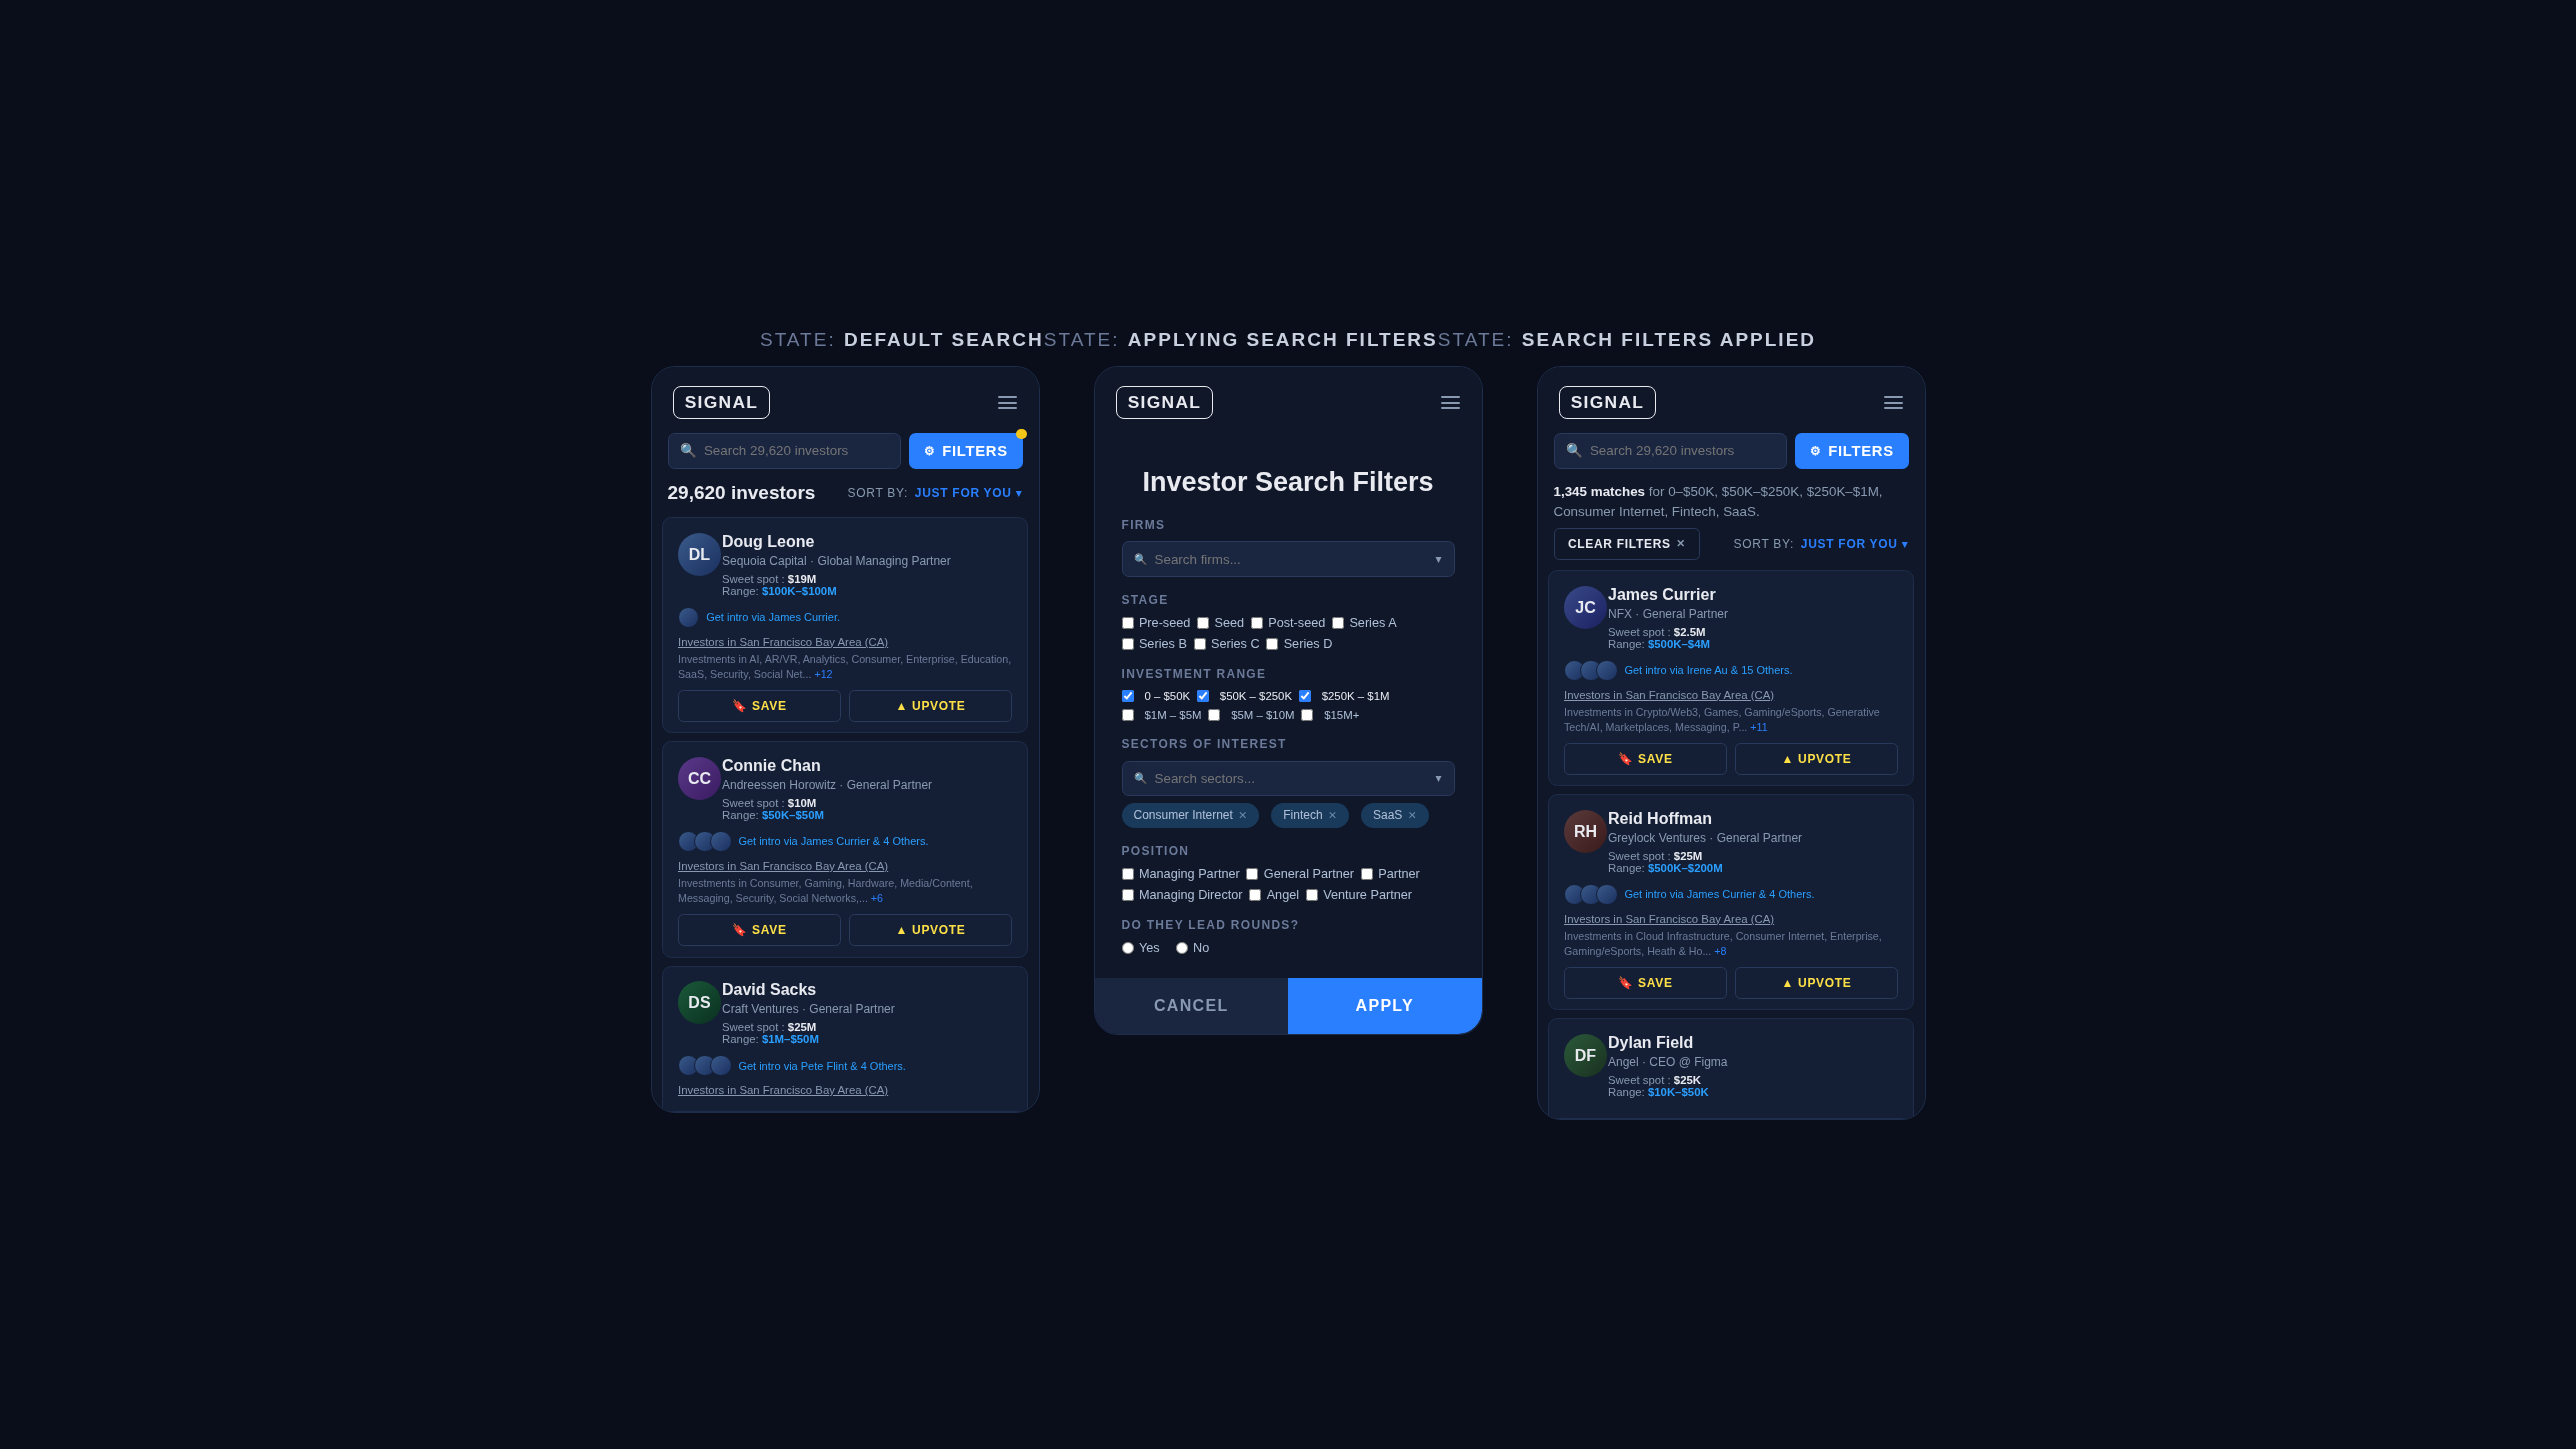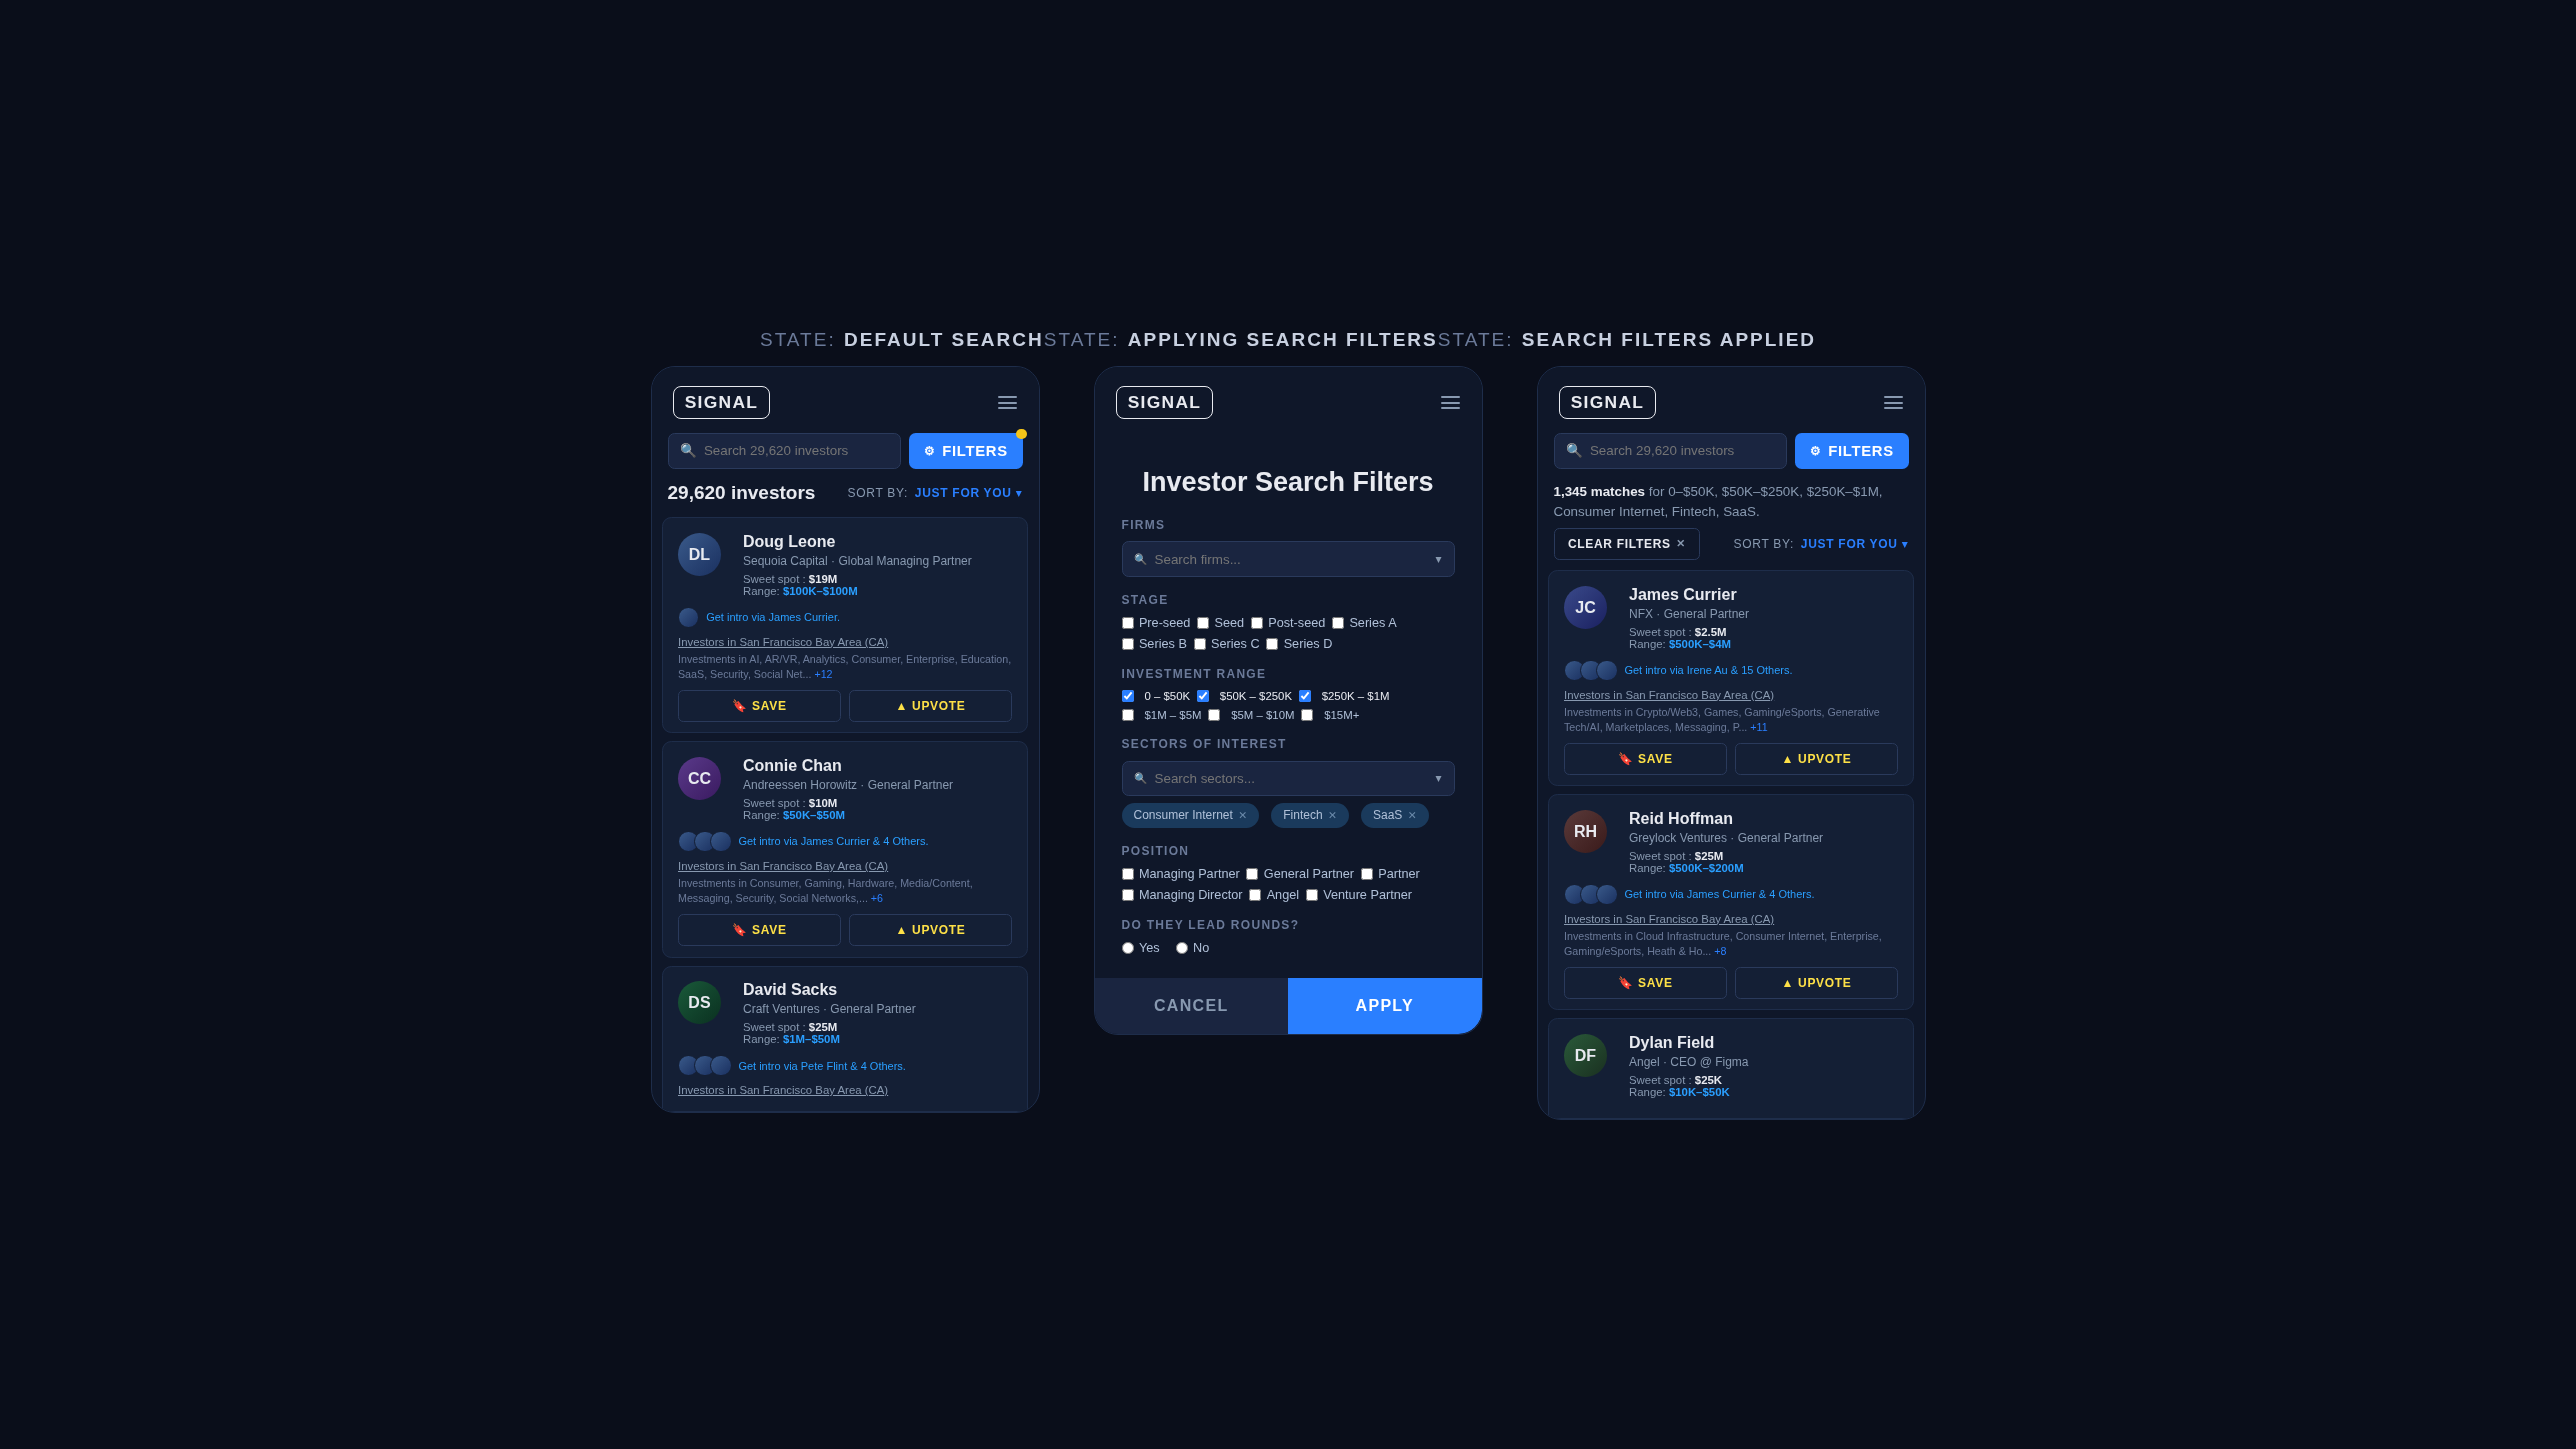--- a/index.html
+++ b/index.html
@@ -158,21 +158,21 @@
     
     .investor-card {
       background: #141f35;
       margin: 0 10.7px 8px;
       border-radius: 9.4px;
       padding: 14.8px 14.8px 10.7px;
       border: 0.7px solid #1e2d4a;
     }
     .card-top {
       display: flex;
-      gap: 22px;
+      gap: 1px;
       margin-bottom: 9.4px;
     }
     .avatar-placeholder {
       width: 43px;
       height: 43px;
       border-radius: 50%;
       background: linear-gradient(135deg, #3a5a8a 0%, #1a3060 100%);
       display: flex;
       align-items: center;
       justify-content: center;

